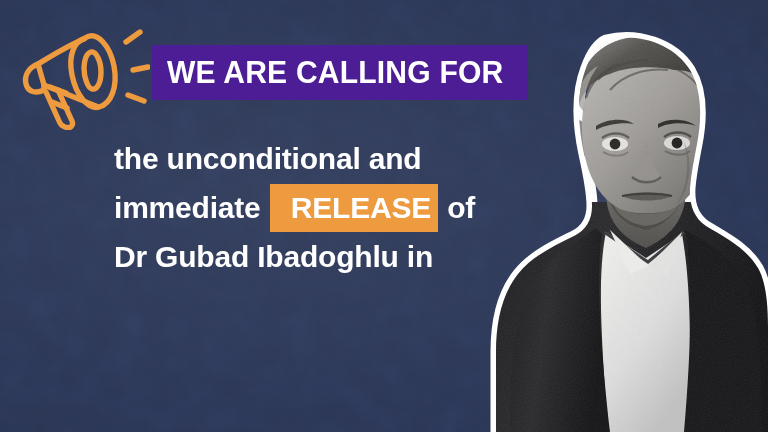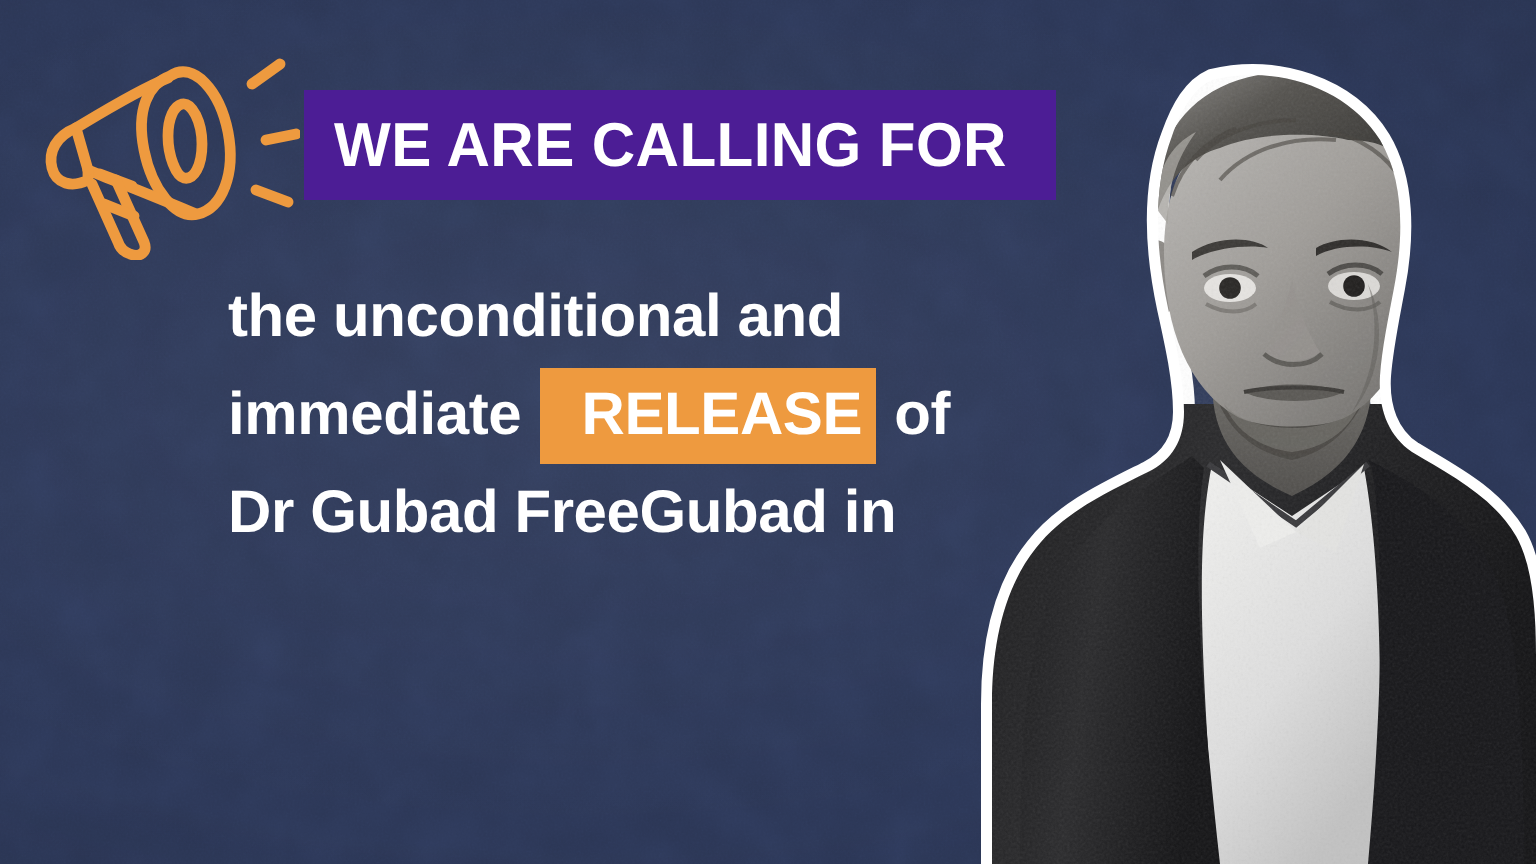--- a/index.html
+++ b/index.html
@@ -177,21 +177,21 @@
   <div class="body-copy">
     <div class="body-line">
       <span>the unconditional and</span>
     </div>
     <div class="body-line">
       <span>immediate</span>
       <span class="hl-release">RELEASE</span>
       <span>of</span>
     </div>
     <div class="body-line">
-      <span>Dr Gubad FreeGubad in</span>
+      <span>Dr Gubad Ibadoghlu in</span>
     </div>
   </div>
 
 
   <svg class="portrait" viewBox="0 0 290 410">
     <defs>
 
       <linearGradient id="suitG" x1="0" y1="0" x2="1" y2="0.3">
         <stop offset="0%" stop-color="#1c1c1e"></stop>
         <stop offset="45%" stop-color="#2a2a2c"></stop>

